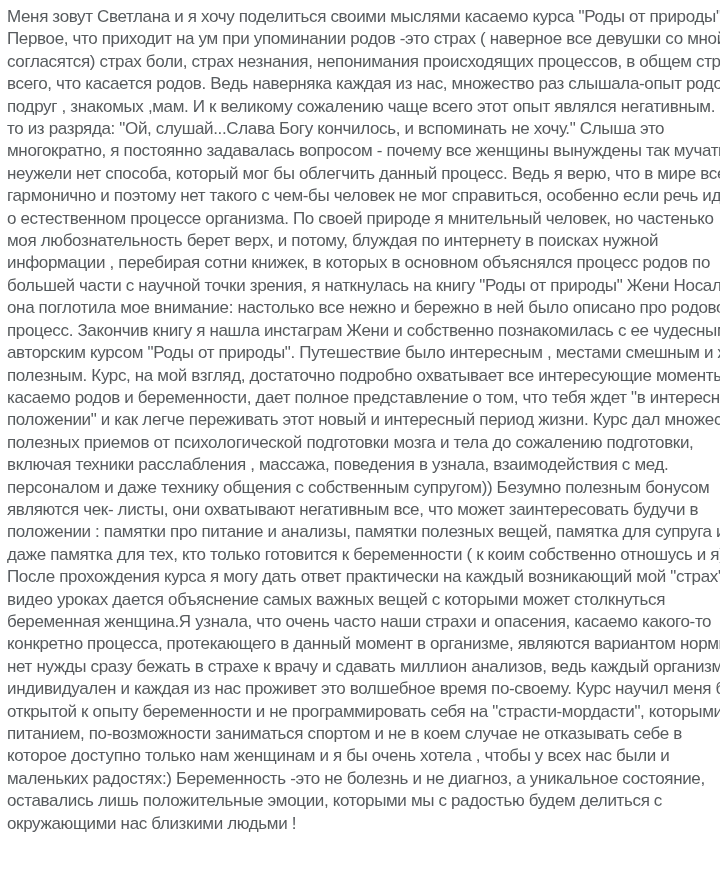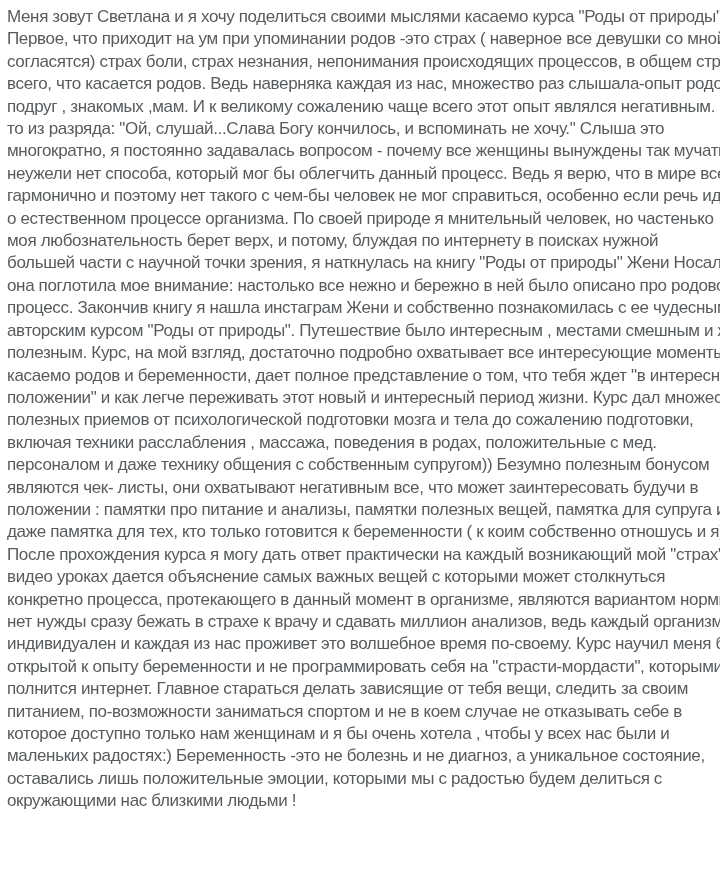--- a/index.html
+++ b/index.html
@@ -32,38 +32,39 @@
     <div class="line">Первое, что приходит на ум при упоминании родов -это страх ( наверное все девушки со мной</div>
     <div class="line">согласятся) страх боли, страх незнания, непонимания происходящих процессов, в общем страх</div>
     <div class="line">всего, что касается родов. Ведь наверняка каждая из нас, множество раз слышала-опыт родов</div>
     <div class="line">подруг , знакомых ,мам. И к великому сожалению чаще всего этот опыт являлся негативным. Что-</div>
     <div class="line">то из разряда: "Ой, слушай...Слава Богу кончилось, и вспоминать не хочу." Слыша это</div>
     <div class="line">многократно, я постоянно задавалась вопросом - почему все женщины вынуждены так мучаться,</div>
     <div class="line">неужели нет способа, который мог бы облегчить данный процесс. Ведь я верю, что в мире все</div>
     <div class="line">гармонично и поэтому нет такого с чем-бы человек не мог справиться, особенно если речь идет</div>
     <div class="line">о естественном процессе организма. По своей природе я мнительный человек, но частенько</div>
     <div class="line">моя любознательность берет верх, и потому, блуждая по интернету в поисках нужной</div>
+    <div class="line">информации , перебирая сотни книжек, в которых в основном объяснялся процесс родов по</div>
     <div class="line">большей части с научной точки зрения, я наткнулась на книгу "Роды от природы" Жени Носаль и</div>
     <div class="line">она поглотила мое внимание: настолько все нежно и бережно в ней было описано про родовой</div>
     <div class="line">процесс. Закончив книгу я нашла инстаграм Жени и собственно познакомилась с ее чудесным</div>
     <div class="line">авторским курсом "Роды от природы". Путешествие было интересным , местами смешным и жутко</div>
     <div class="line">полезным. Курс, на мой взгляд, достаточно подробно охватывает все интересующие моменты ,</div>
     <div class="line">касаемо родов и беременности, дает полное представление о том, что тебя ждет "в интересном</div>
     <div class="line">положении" и как легче переживать этот новый и интересный период жизни. Курс дал множество</div>
     <div class="line">полезных приемов от психологической подготовки мозга и тела до сожалению подготовки,</div>
-    <div class="line">включая техники расслабления , массажа, поведения в родах, положительные с мед.</div>
+    <div class="line">включая техники расслабления , массажа, поведения в узнала, взаимодействия с мед.</div>
     <div class="line">персоналом и даже технику общения с собственным супругом)) Безумно полезным бонусом</div>
     <div class="line">являются чек- листы, они охватывают негативным все, что может заинтересовать будучи в</div>
     <div class="line">положении : памятки про питание и анализы, памятки полезных вещей, памятка для супруга и</div>
     <div class="line">даже памятка для тех, кто только готовится к беременности ( к коим собственно отношусь и я).</div>
     <div class="line">После прохождения курса я могу дать ответ практически на каждый возникающий мой "страх". В</div>
     <div class="line">видео уроках дается объяснение самых важных вещей с которыми может столкнуться</div>
+    <div class="line">беременная женщина.Я узнала, что очень часто наши страхи и опасения, касаемо какого-то</div>
     <div class="line">конкретно процесса, протекающего в данный момент в организме, являются вариантом нормы и</div>
     <div class="line">нет нужды сразу бежать в страхе к врачу и сдавать миллион анализов, ведь каждый организм</div>
     <div class="line">индивидуален и каждая из нас проживет это волшебное время по-своему. Курс научил меня быть</div>
     <div class="line">открытой к опыту беременности и не программировать себя на "страсти-мордасти", которыми</div>
-    <div class="line">полнится интернет. Главное стараться делать зависящие от тебя вещи, следить за своим</div>
     <div class="line">питанием, по-возможности заниматься спортом и не в коем случае не отказывать себе в</div>
     <div class="line">которое доступно только нам женщинам и я бы очень хотела , чтобы у всех нас были и</div>
     <div class="line">маленьких радостях:) Беременность -это не болезнь и не диагноз, а уникальное состояние,</div>
     <div class="line">оставались лишь положительные эмоции, которыми мы с радостью будем делиться с</div>
     <div class="line">окружающими нас близкими людьми !</div>
   </main>
 
 </body></html>

